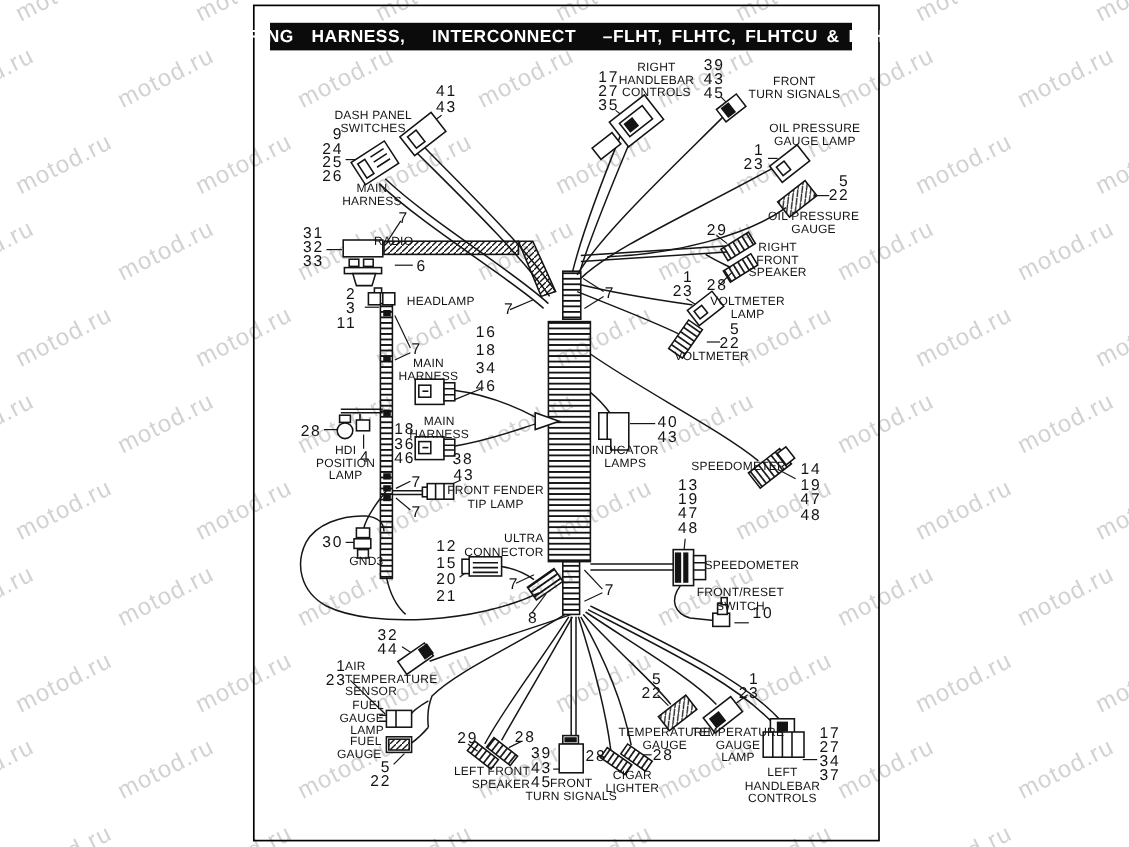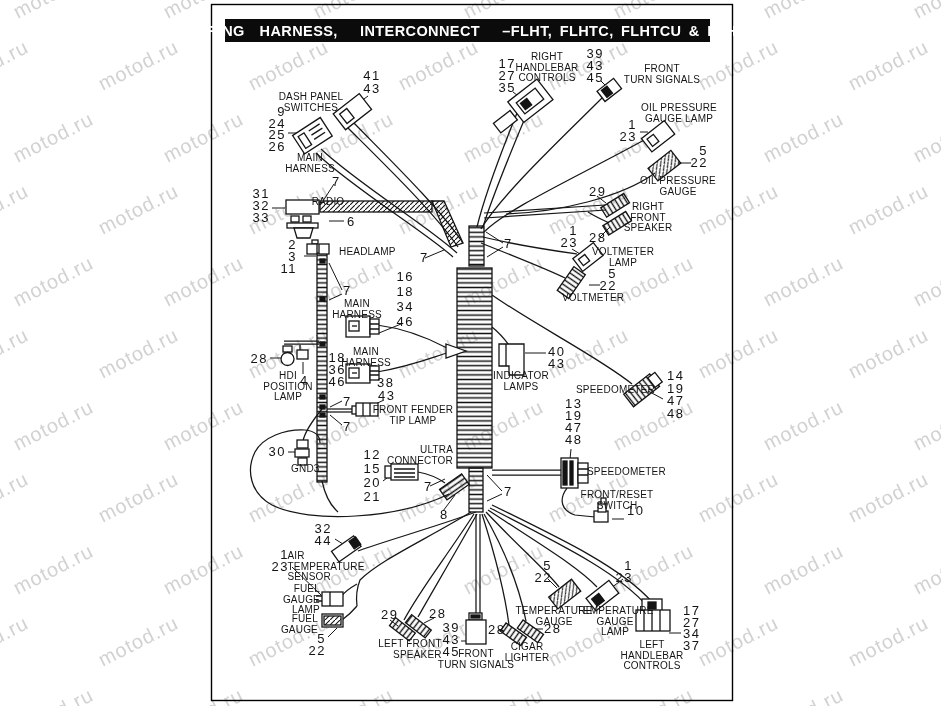--- a/index.html
+++ b/index.html
@@ -485,21 +485,21 @@
     <div class="lbl num" style="top: 486px; left: 504px;">
       <div>7</div>
     </div>
     <div class="lbl num" style="top: 509px; left: 440px;">
       <div>8</div>
     </div>
     <div class="lbl num" style="top: 346px; left: 548px; line-height: 12px;">
       <div>40</div>
       <div>43</div>
     </div>
-    <div class="lbl num" style="top: 370px; left: 667px; line-height: 12.5px;">
+    <div class="lbl num" style="top: 385px; left: 667px; line-height: 12.5px;">
       <div>14</div>
       <div>19</div>
       <div>47</div>
       <div>48</div>
     </div>
     <div class="lbl num" style="top: 398px; left: 565px; line-height: 12px;">
       <div>13</div>
       <div>19</div>
       <div>47</div>
       <div>48</div>

